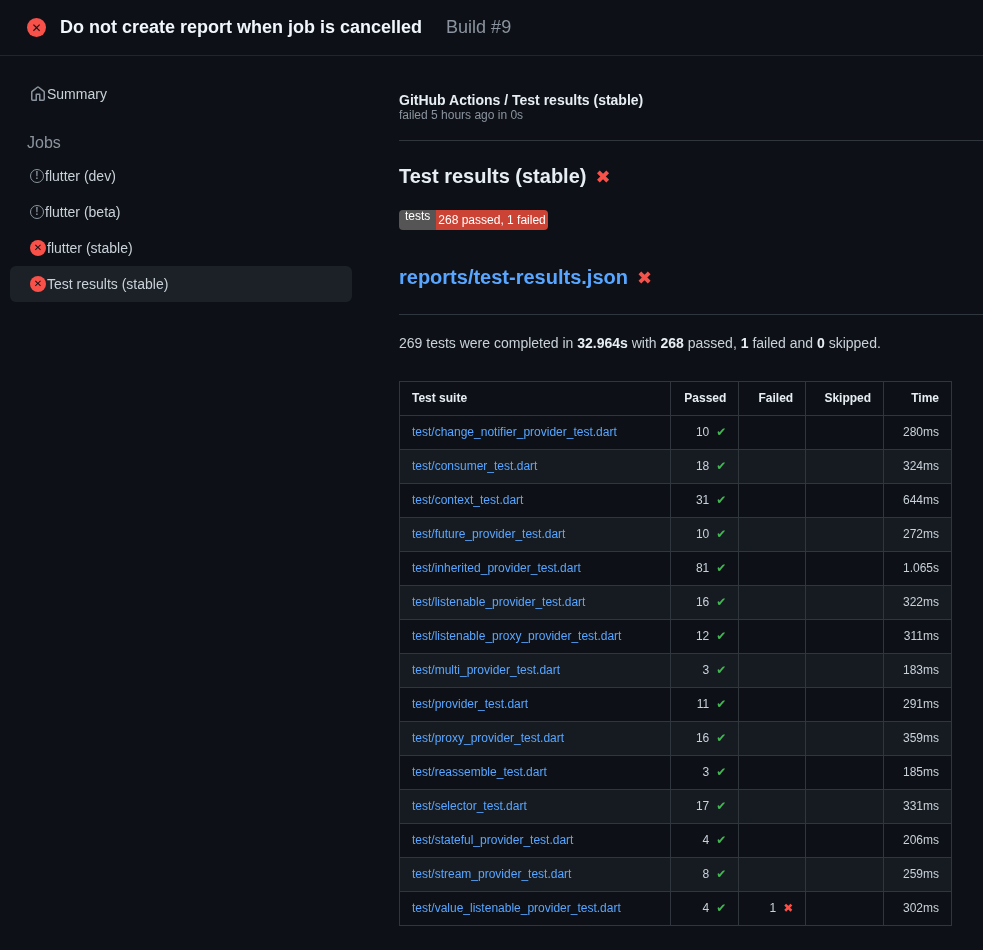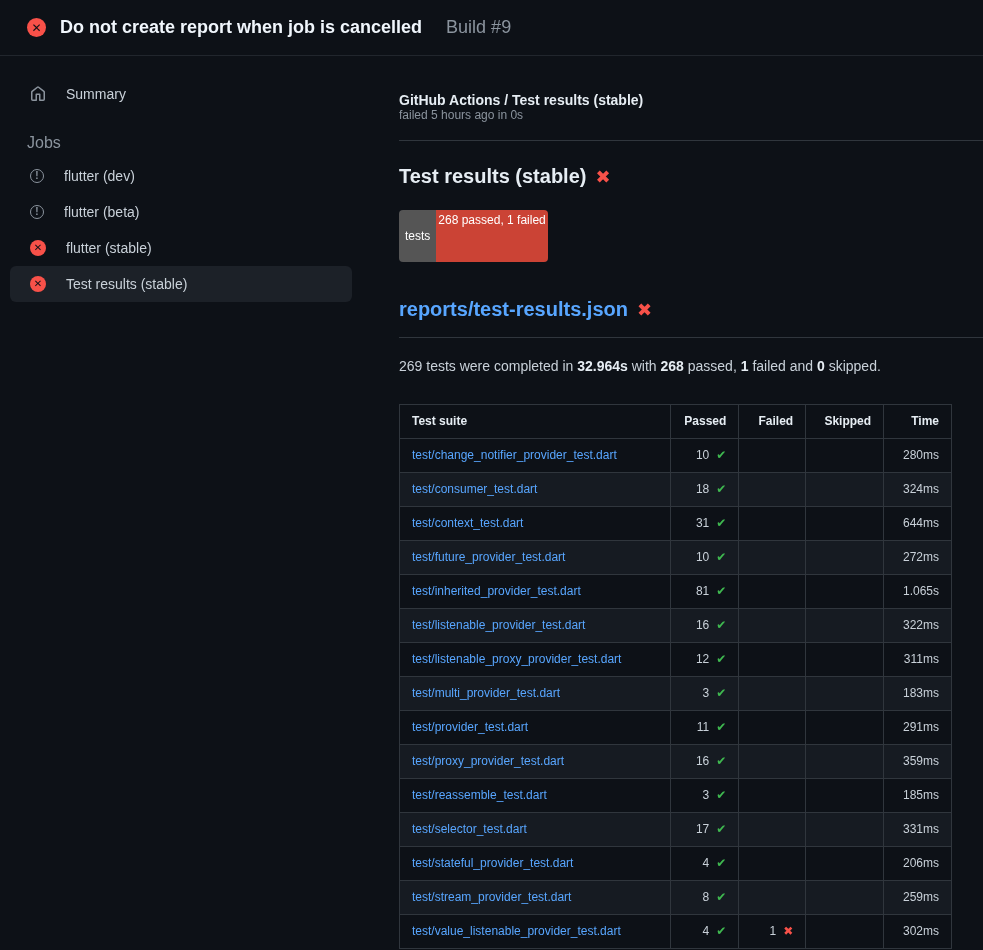--- a/index.html
+++ b/index.html
@@ -33,21 +33,21 @@
     display:inline-flex;align-items:center;justify-content:center;
     font-size:10px;font-weight:700;flex:none;line-height:1;
   }
   .ic-fail{background:var(--red);color:var(--bg)}
   .ic-neutral{border:1.5px solid var(--muted);color:var(--muted);font-size:10px;width:14px;height:14px}
   .ic-big{width:19px;height:19px;font-size:12px}
   
   .layout{display:flex;align-items:flex-start}
   .sidebar{width:371px;flex:none;padding-top:20px}
   .nav-item{
-    display:flex;align-items:center;gap:20px;
+    display:flex;align-items:center;gap:1px;
     width:342px;margin-left:10px;
     padding:10px 8px 10px 20px;
     border-radius:6px;cursor:pointer;color:var(--text);
   }
   .nav-item.selected{background:var(--bg-selected)}
   .jobs-heading{
     color:var(--muted);font-size:16px;
     padding:22px 0 6px 27px;
   }
   .home-ic{display:inline-flex;flex:none}
@@ -58,25 +58,25 @@
   .divider{border:0;border-bottom:1px solid var(--border);margin:18px 0 0 0}
   .section-title{
     display:flex;align-items:center;gap:9px;
     margin:24px 0 0 0;font-size:20px;font-weight:700;color:var(--text-bright);
   }
   .fail-x{color:var(--red);font-weight:700;font-size:18px;line-height:1}
   .badge{
     display:inline-flex;margin-top:22px;font-size:12px;line-height:1;
     border-radius:4px;overflow:hidden;color:#ffffff;
   }
-  .badge-label{background:var(--badge_label_bg);padding:20px 6px}
+  .badge-label{background:var(--badge_label_bg);padding:0 6px}
   .badge-value{background:var(--badge_value_bg);padding:4px 2px}
   .report-title{
     display:flex;align-items:center;gap:9px;
-    margin:36px 0 0 0;padding-bottom:16px;
+    margin:36px 0 0 0;padding-bottom:25px;
     border-bottom:1px solid var(--border);
     font-size:20px;font-weight:700;
   }
   .report-link{color:var(--link);text-decoration:none}
   .summary-line{margin:20px 0 0 0;color:var(--text)}
   .summary-line strong{color:var(--text-bright)}
   
   table{border-collapse:collapse;margin-top:30px;width:553px;font-size:12px}
   th,td{border:1px solid var(--border);padding:7px 12px;line-height:19px}
   th{font-weight:700;text-align:left;color:var(--text-bright)}

